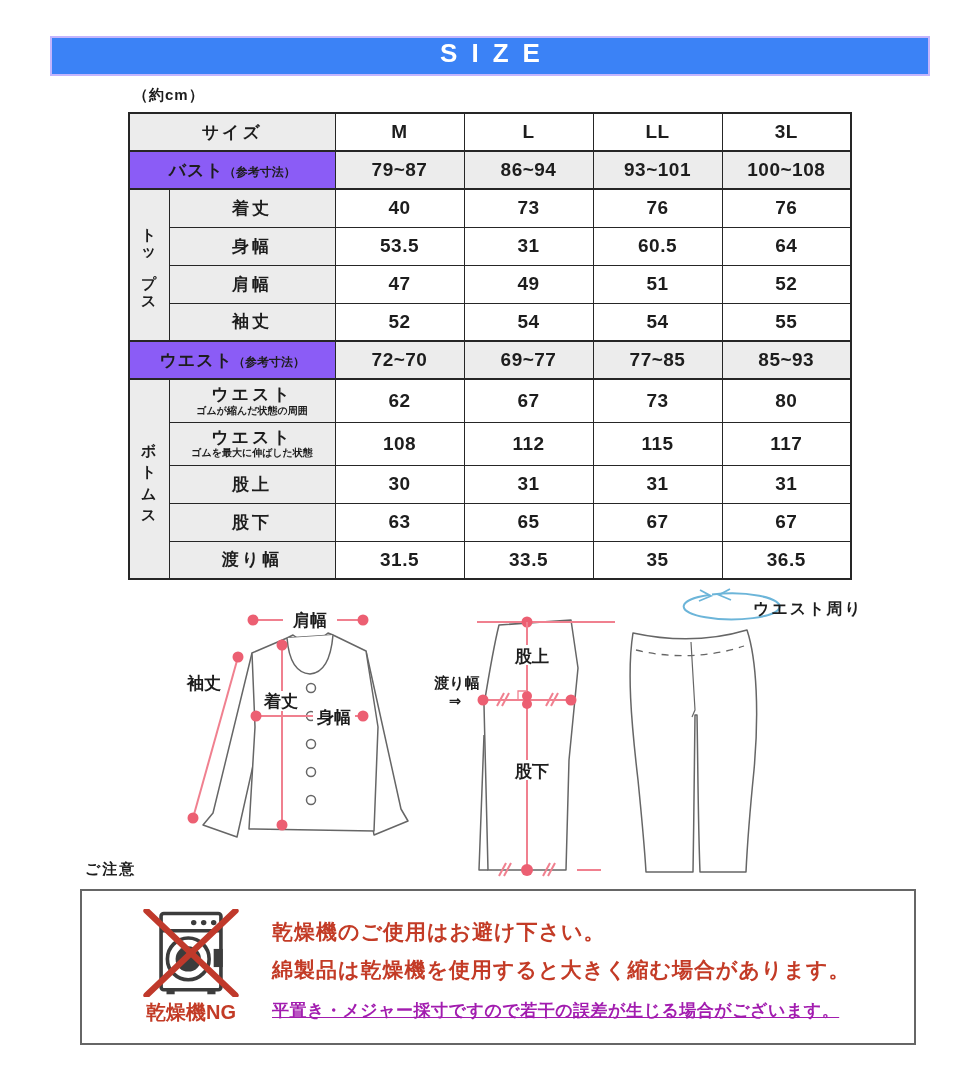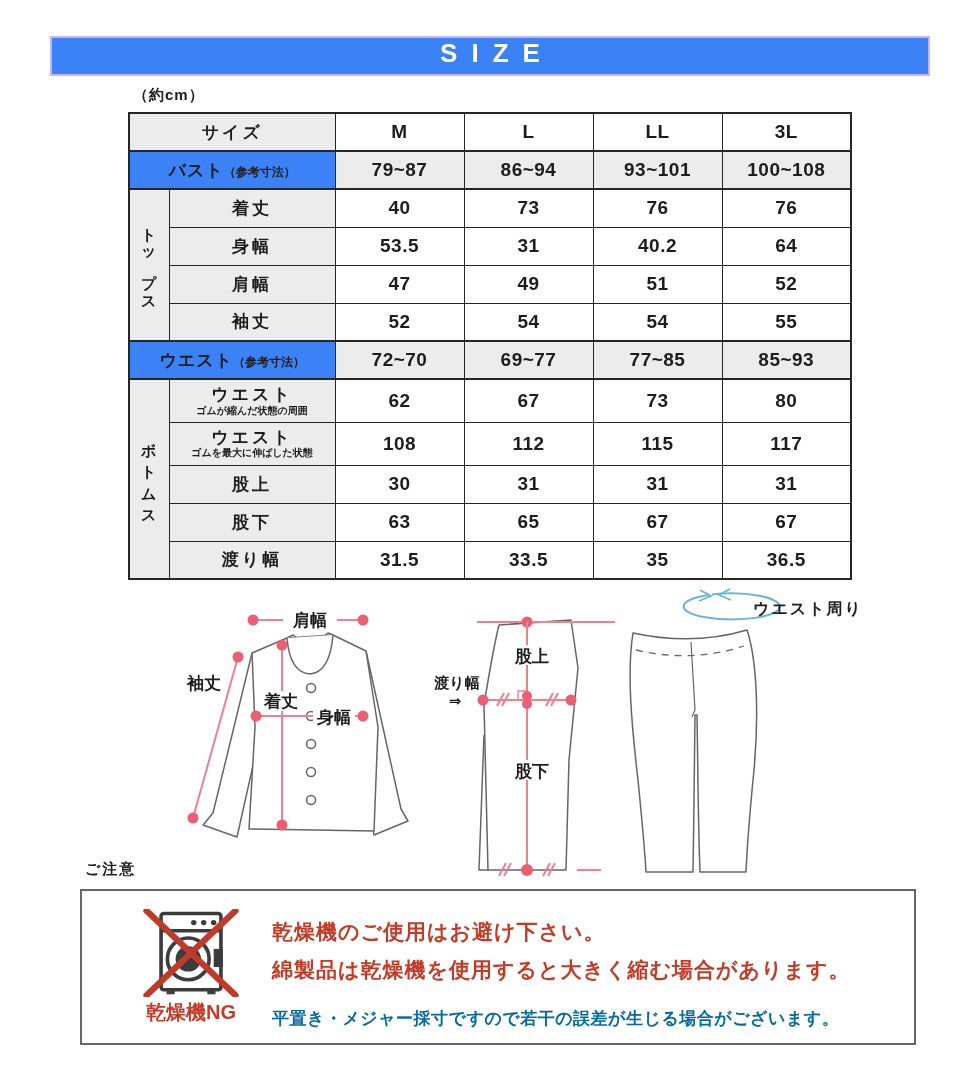--- a/index.html
+++ b/index.html
@@ -14,21 +14,21 @@
   .unit-note{position:absolute;left:133px;top:86px;font-size:15px;font-weight:bold;letter-spacing:1px;}
 
   
   table.size{position:absolute;left:128px;top:112px;border-collapse:collapse;table-layout:fixed;width:722px;}
   table.size{border:2px solid #262626;}
   table.size td{border:1px solid #262626;text-align:center;vertical-align:middle;font-weight:bold;padding:0;}
   table.size tr{height:38px;}
   table.size tr.tall{height:43px;}
   td.gray{background:#ececec;}
   td.lbl{font-size:17px;letter-spacing:3px;background:#ececec;margin-top:20px;}
-  td.reflbl{font-size:17px;background:#3b82f6;letter-spacing:1px;font-family:Liberation Mono, monospace;}
+  td.reflbl{font-size:17px;background:#8b5cf6;letter-spacing:1px;font-family:Liberation Mono, monospace;}
   td.reflbl .sfx{font-size:12px;letter-spacing:0;}
   td.val{font-size:19px;background:#fff;letter-spacing:0.5px;}
   tr.ref td.val{background:#ececec;}
   td.grp{background:#ececec;font-size:15px;letter-spacing:6px;}
   td.grp span{writing-mode:vertical-rl;text-orientation:upright;display:inline-block;line-height:1;}
   tr.sec-top td{border-top:2px solid #262626;}
   td.c1{border-left:2px solid #262626;}
   td.lbl .sub{display:block;font-size:10px;font-weight:bold;letter-spacing:0;line-height:1.1;margin-top:1px;}
   td.lbl .main{line-height:1.05;display:block;}
 
@@ -38,21 +38,21 @@
   .dtext-s{font-family:"Liberation Sans","DejaVu Sans",sans-serif;font-size:15px;font-weight:bold;fill:#1d1d1d;}
 
   
   .caution-head{position:absolute;left:85px;top:860px;font-size:15px;font-weight:bold;letter-spacing:2px;}
   .caution-box{position:absolute;left:80px;top:889px;width:836px;height:156px;border:2px solid #666;
     box-sizing:border-box;display:flex;align-items:flex-start;padding:18px 14px 10px 50px;}
   .icon-col{width:118px;display:flex;flex-direction:column;align-items:center;flex:none;}
   .ng-label{color:#c33b26;font-size:20px;font-weight:bold;margin-top:2px;letter-spacing:0;}
   .text-col{margin-left:22px;padding-top:4px;}
   .red-line{color:#c33b26;font-size:21px;font-weight:bold;letter-spacing:1px;line-height:1.8;white-space:nowrap;}
-  .black-line{color:#0369a1;font-size:17px;font-weight:bold;letter-spacing:0.5px;margin-top:18px;white-space:nowrap;}
+  .black-line{color:#a21caf;font-size:17px;font-weight:bold;letter-spacing:0.5px;margin-top:10px;white-space:nowrap;text-decoration:underline;}
 </style>
 </head>
 <body>
 
 <div class="size-bar">
   <span>SIZE</span>
 </div>
 
 <div class="unit-note">（約cm）</div>
 
@@ -85,21 +85,21 @@
     <td class="lbl">着丈</td>
     <td class="val c1">40</td>
     <td class="val">73</td>
     <td class="val">76</td>
     <td class="val">76</td>
   </tr>
   <tr>
     <td class="lbl">身幅</td>
     <td class="val c1">53.5</td>
     <td class="val">31</td>
-    <td class="val">40.2</td>
+    <td class="val">60.5</td>
     <td class="val">64</td>
   </tr>
   <tr>
     <td class="lbl">肩幅</td>
     <td class="val c1">47</td>
     <td class="val">49</td>
     <td class="val">51</td>
     <td class="val">52</td>
   </tr>
   <tr>

